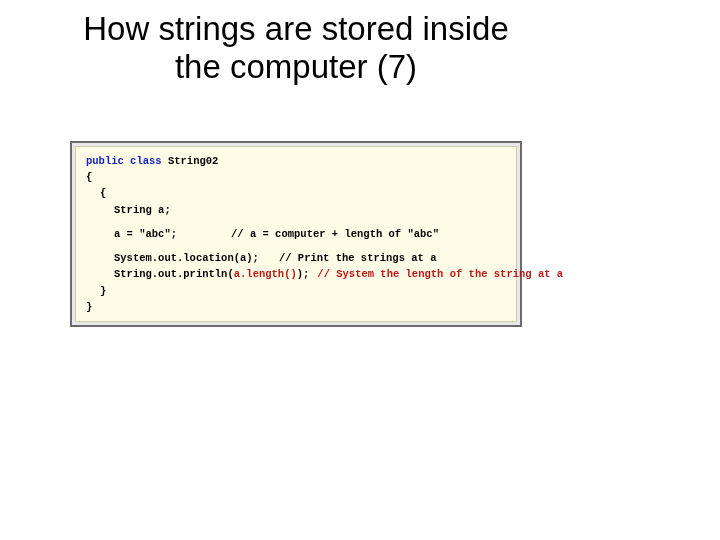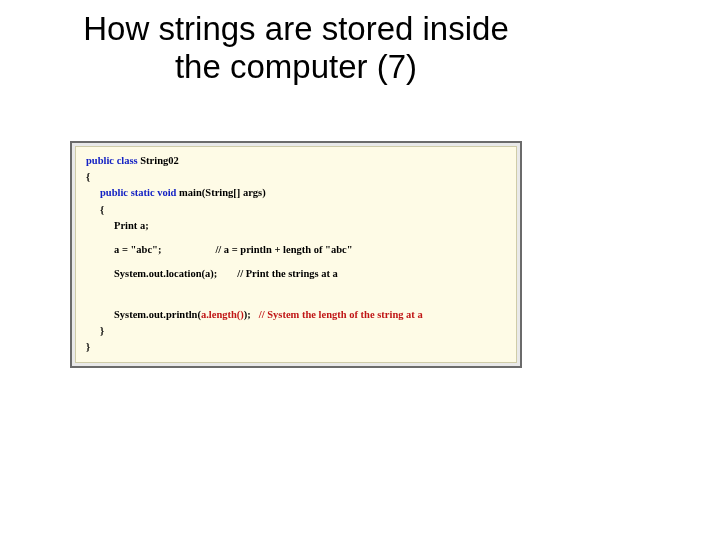--- a/index.html
+++ b/index.html
@@ -32,67 +32,64 @@
   }
   .code-outer {
     border: 2px solid #6b6b6b;
     padding: 3px;
     background: #e9e9e9;
   }
   .code-inner {
     background: #fefbe6;
     border: 1px solid #cfcca8;
     padding: 6px 10px 6px 10px;
-    font-family: Liberation Serif, serif;
+    font-family: Liberation Mono, monospace;
     font-weight: bold;
     font-size: 10.5px;
     line-height: 1.55;
     color: #000;
     white-space: nowrap;
   }
   .kw { color: #1422c4; }
-  .hl { color: #c01616; margin-top: 24px; }
+  .hl { color: #c01616; }
   .ind1 { padding-left: 14px; display: inline-block; }
   .ind2 { padding-left: 28px; display: inline-block; }
   .gap { height: 8px; }
   .comment-col { display:inline-block; }
 </style>
 </head>
 <body>
 
 <div class="slide">
   <div class="title">How strings are stored inside the computer (7)</div>
 
   <div class="code-wrap">
     <div class="code-outer">
       <div class="code-inner">
 
         <div>
           <span class="kw">public class</span><span> String02</span>
         </div>
         <div>{</div>
         <div>
-          <span class="ind1"></span><span class="kw">public static void</span><span> main(String[] args)</span>
-        </div>
-        <div>
           <span class="ind1"></span><span>{</span>
         </div>
         <div>
-          <span class="ind2"></span><span>Print a;</span>
+          <span class="ind2"></span><span>String a;</span>
         </div>
         <div class="gap"></div>
         <div>
-          <span class="ind2"></span><span>a = "abc";</span><span style="display:inline-block;width:54px"></span><span class="comment-col">// a = println + length of "abc"</span>
+          <span class="ind2"></span><span>a = "abc";</span><span style="display:inline-block;width:54px"></span><span class="comment-col">// a = computer + length of "abc"</span>
         </div>
         <div class="gap"></div>
         <div>
           <span class="ind2"></span><span>System.out.location(a);</span><span style="display:inline-block;width:20px"></span><span class="comment-col">// Print the strings at a</span>
         </div>
         <div>
-          <span class="ind2"></span><span>System.out.println(</span><span class="hl">a.length()</span><span>);</span><span style="display:inline-block;width:8px"></span><span class="hl comment-col">// System the length of the string at a</span>
+          <span class="ind2"></span><span>String.out.println(</span><span class="hl">a.length()</span><span>);</span><span style="display:inline-block;width:8px"></span><span class="hl comment-col">// System the length of the string at a</span>
         </div>
         <div>
           <span class="ind1"></span><span>}</span>
         </div>
         <div>}</div>
 
       </div>
     </div>
   </div>
 </div>

